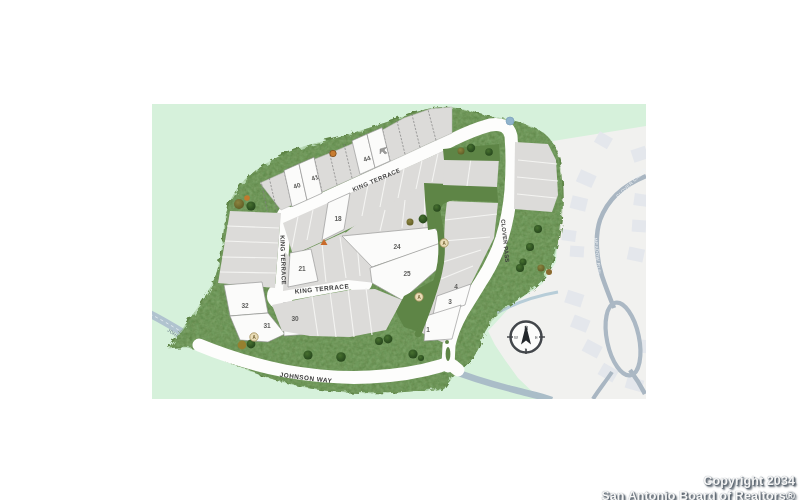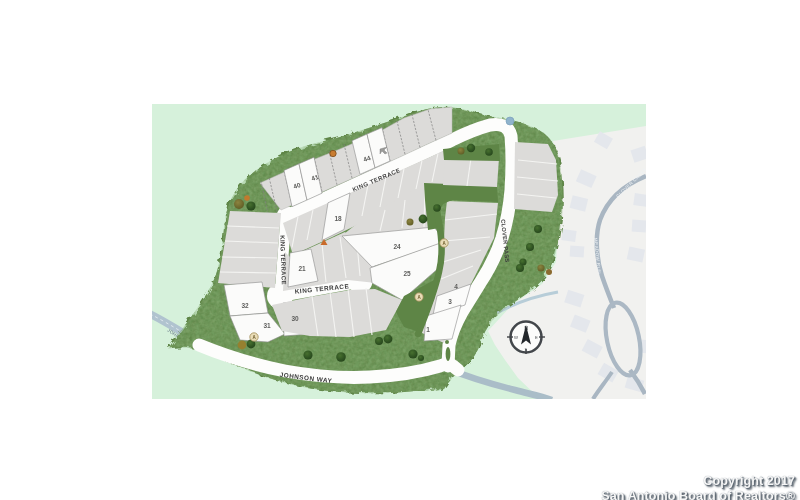--- a/index.html
+++ b/index.html
@@ -333,16 +333,16 @@
 <line x1="526" y1="349" x2="526" y2="354" stroke="#3f4347" stroke-width="1.4"></line>
 <path d="M526,325 L531,344.5 L526,340.5 L521,344.5 Z" fill="#24282c"></path>
 <text x="526" y="330" font-size="4.5" fill="#24282c" font-weight="bold" text-anchor="middle">N</text>
 <text x="516" y="339" font-size="4.2" fill="#44484c" text-anchor="middle">W</text>
 <text x="536.5" y="339" font-size="4.2" fill="#44484c" text-anchor="middle">E</text>
 <text x="526" y="350.5" font-size="4.2" fill="#44484c" text-anchor="middle">S</text>
 </g>
 </g>
 </svg>
 
-<div class="cp" style="top:474px;font-size:12.5px;">Copyright 2017</div>
+<div class="cp" style="top:474px;font-size:12.5px;">Copyright 2034</div>
 
 <div class="cp" style="top:488.5px;font-size:12.5px;">San Antonio Board of Realtors®</div>
 </div>
 
 </body></html>

